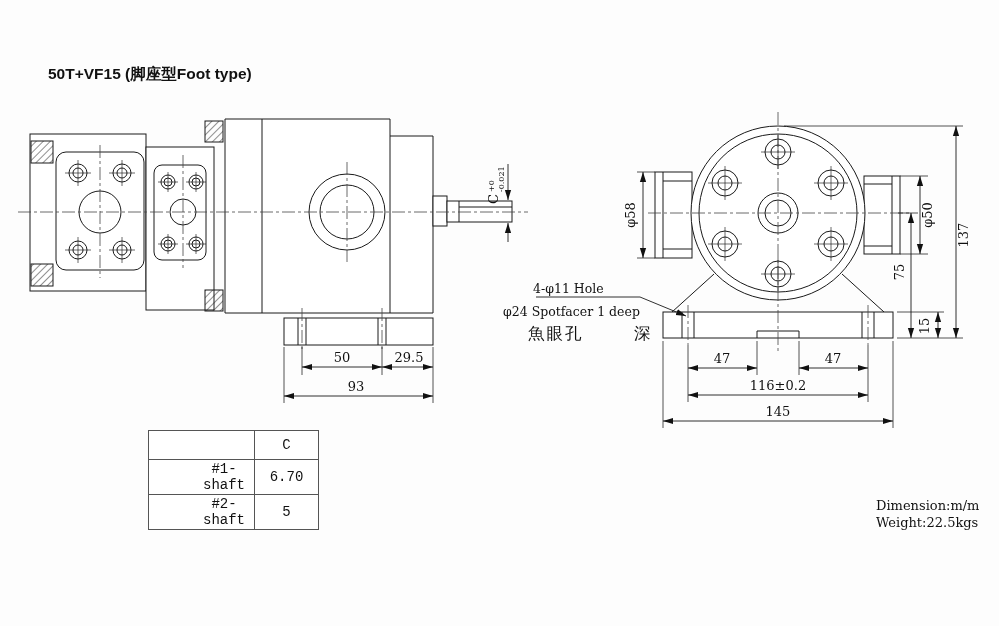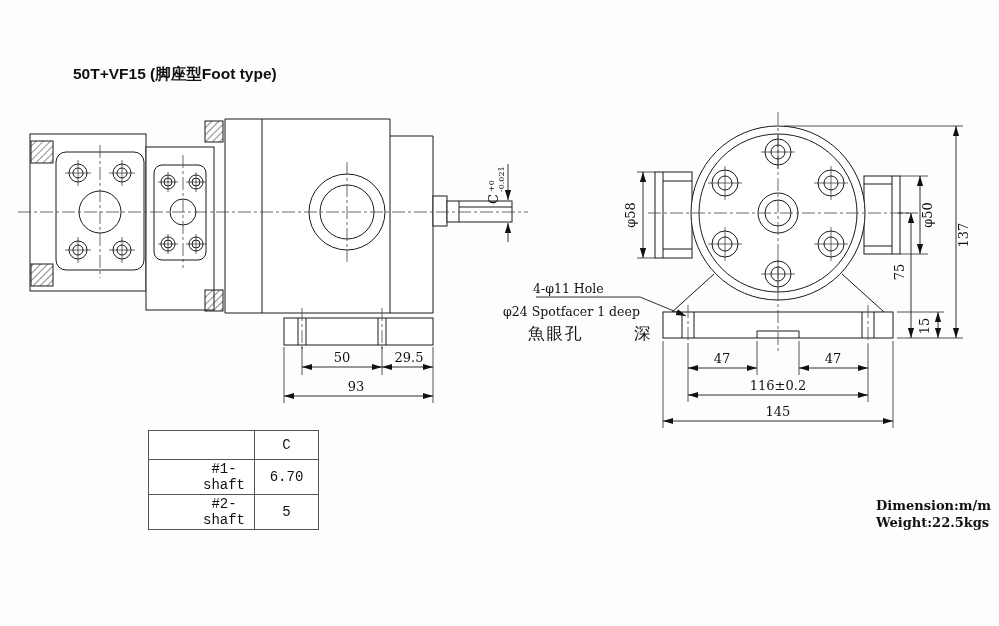--- a/index.html
+++ b/index.html
@@ -14,31 +14,31 @@
   .t12 { font-size:12.5px; }
   .t8  { font-size:8px; }
   .t16 { font-size:16.5px; letter-spacing:2px; }
   .ln  { stroke:#1a1a1a; stroke-width:1; fill:none; }
   .lw  { stroke:#1a1a1a; stroke-width:1; fill:#fff; }
   .lt  { stroke:#1a1a1a; stroke-width:0.65; fill:none; }
   .cl  { stroke:#444; stroke-width:0.8; fill:none; stroke-dasharray:13 3 3 3; }
   .dim { stroke:#1a1a1a; stroke-width:0.9; fill:none; }
   .ext { stroke:#1a1a1a; stroke-width:0.75; fill:none; }
   #title {
-    position:absolute; left:73px; top:64px;
+    position:absolute; left:48px; top:64px;
     font-family:"Liberation Sans", sans-serif; font-weight:bold; font-size:15.5px;
   }
   .spec-table {
     position:absolute; left:148px; top:430px; border-collapse:collapse;
     font-family:"Liberation Mono", monospace; font-size:14px;
   }
   .spec-table td { border:1px solid #555; text-align:center; height:29px; background:#fff; }
   .spec-table td.c1 { width:106px;padding-left:46px; }
   .spec-table td.c2 { width:64px; }
-  #footer { position:absolute; left:876px; top:497px; font-size:13px; line-height:17px;font-weight:bold; }
+  #footer { position:absolute; left:876px; top:497px; font-size:13px; line-height:17px; }
 </style>
 </head>
 <body>
 
 <div id="title">50T+VF15 (脚座型Foot type)</div>
 
 <svg width="999" height="626" viewBox="0 0 999 626">
   <defs>
     <pattern id="hatch" width="5" height="5" patternUnits="userSpaceOnUse" patternTransform="rotate(45)">
       <line x1="0" y1="0" x2="0" y2="5" stroke="#222" stroke-width="1"></line>

